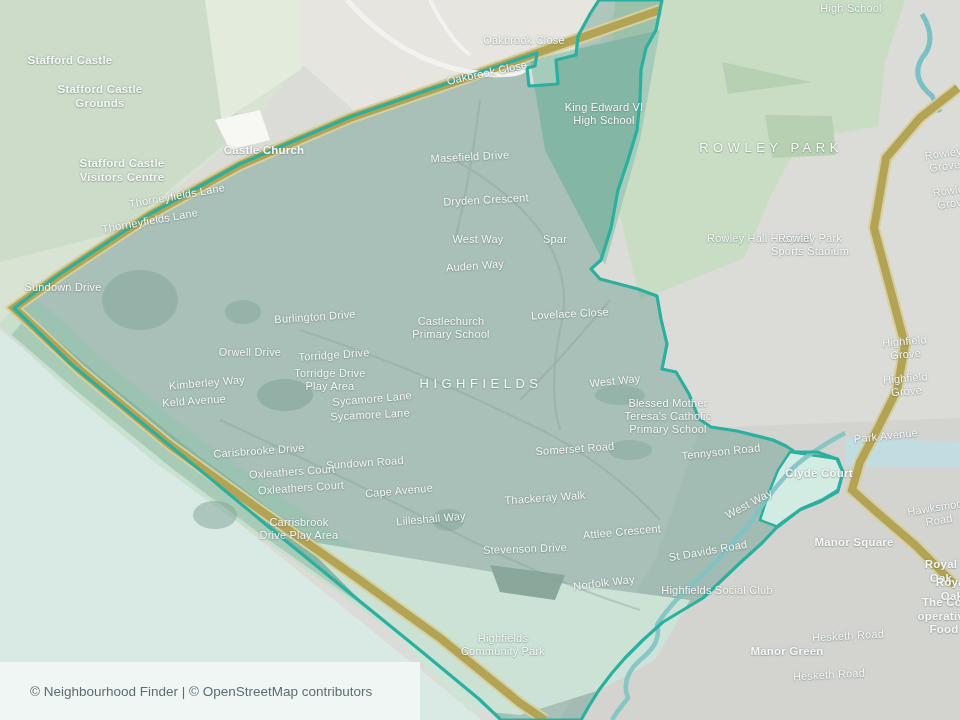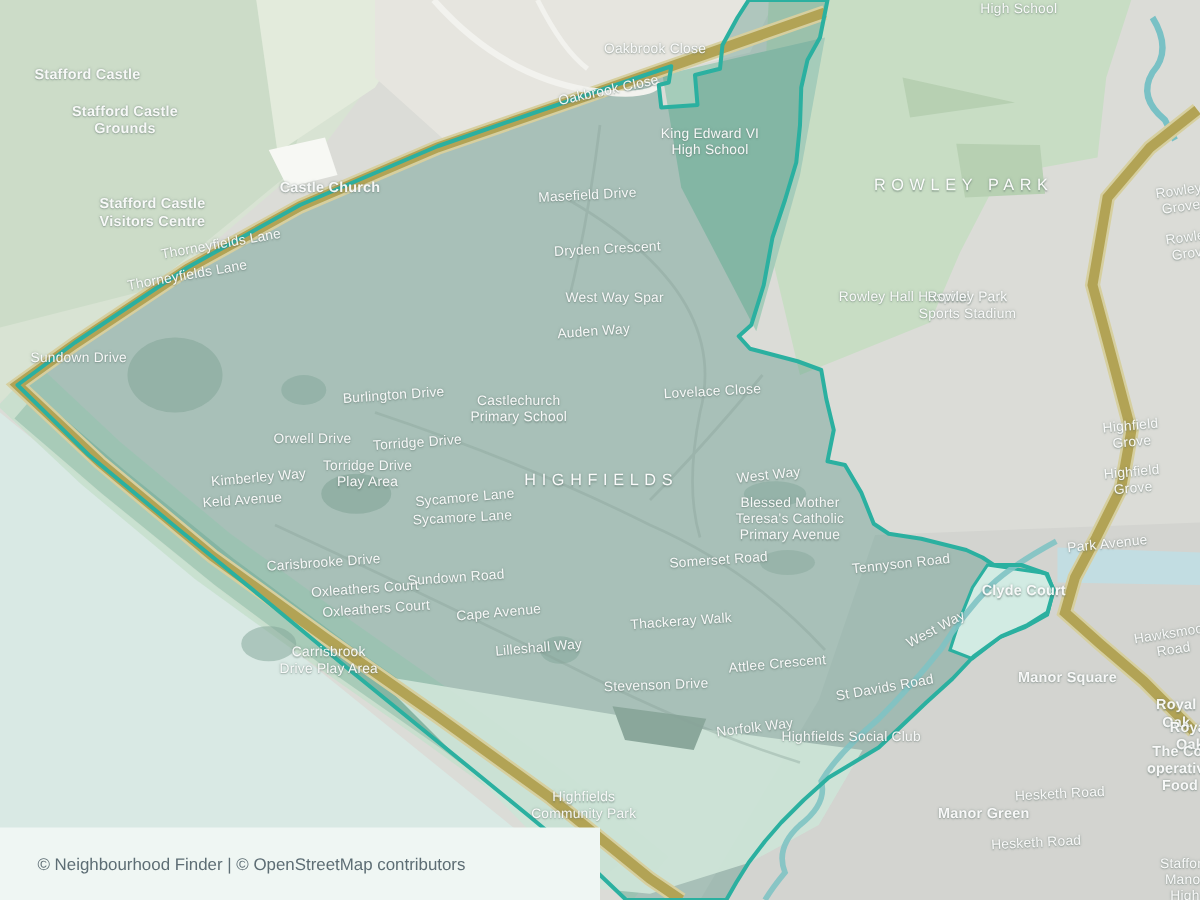--- a/index.html
+++ b/index.html
@@ -4,23 +4,23 @@
 <style>
   html,body{margin:0;padding:0;background:#dbdcd7;}
   #viewport{position:relative;width:960px;height:720px;overflow:hidden;
     font-family:"Liberation Sans",sans-serif;}
   #map-svg{position:absolute;left:0;top:0;}
   .labels{position:absolute;left:0;top:0;width:100%;height:100%;}
   .lbl{position:absolute;color:rgba(255,255,255,.93);font-size:11px;line-height:1.18;
     text-shadow:0 0 2px rgba(96,116,110,.6),0 1px 1px rgba(96,116,110,.35);
     white-space:pre-line;text-align:center;letter-spacing:.2px;pointer-events:none;}
   .lbl.place{font-size:11.5px;font-weight:bold;}
-  .lbl.poi{font-size:11px;}
+  .lbl.poi{font-size:11px;margin-left:36px;}
   .lbl.area{font-size:13px;letter-spacing:4.5px;color:rgba(255,255,255,.96);}
-  .attribution{position:absolute;left:0;bottom:0;width:480px;height:58px;
+  .attribution{position:absolute;left:0;bottom:0;width:420px;height:58px;
     background:#eff6f3;display:flex;align-items:center;box-sizing:border-box;
     padding-left:30px;color:#5d6d74;font-size:13.5px;}
 </style>
 </head>
 <body>
 
 <div id="viewport">
 
   <svg id="map-svg" width="960" height="720" viewBox="0 0 960 720">
 
@@ -137,21 +137,21 @@
       <div class="lbl road" style="left: 905px; top: 348px; transform: translate(-50%, -50%) rotate(-5deg);">Highfield Grove</div>
       <div class="lbl road" style="left: 906px; top: 385px; transform: translate(-50%, -50%) rotate(-5deg);">Highfield Grove</div>
       <div class="lbl road" style="left: 207px; top: 383px; transform: translate(-50%, -50%) rotate(-5deg);">Kimberley Way</div>
       <div class="lbl road" style="left: 194px; top: 401px; transform: translate(-50%, -50%) rotate(-4deg);">Keld Avenue</div>
       <div class="lbl area" style="left: 481px; top: 384px; transform: translate(-50%, -50%) rotate(0deg);">HIGHFIELDS</div>
       <div class="lbl road" style="left: 615px; top: 381px; transform: translate(-50%, -50%) rotate(-6deg);">West Way</div>
       <div class="lbl road" style="left: 372px; top: 399px; transform: translate(-50%, -50%) rotate(-5deg);">Sycamore Lane</div>
       <div class="lbl road" style="left: 370px; top: 415px; transform: translate(-50%, -50%) rotate(-3deg);">Sycamore Lane</div>
       <div class="lbl poi" style="left: 632px; top: 416px; transform: translate(-50%, -50%) rotate(0deg);">Blessed Mother
 Teresa's Catholic
-Primary Avenue</div>
+Primary School</div>
       <div class="lbl road" style="left: 886px; top: 436px; transform: translate(-50%, -50%) rotate(-6deg);">Park Avenue</div>
       <div class="lbl road" style="left: 575px; top: 449px; transform: translate(-50%, -50%) rotate(-4deg);">Somerset Road</div>
       <div class="lbl road" style="left: 721px; top: 452px; transform: translate(-50%, -50%) rotate(-6deg);">Tennyson Road</div>
       <div class="lbl road" style="left: 259px; top: 451px; transform: translate(-50%, -50%) rotate(-4deg);">Carisbrooke Drive</div>
       <div class="lbl road" style="left: 365px; top: 463px; transform: translate(-50%, -50%) rotate(-4deg);">Sundown Road</div>
       <div class="lbl road" style="left: 292px; top: 472px; transform: translate(-50%, -50%) rotate(-4deg);">Oxleathers Court</div>
       <div class="lbl road" style="left: 301px; top: 488px; transform: translate(-50%, -50%) rotate(-4deg);">Oxleathers Court</div>
       <div class="lbl place" style="left: 819px; top: 474px; transform: translate(-50%, -50%) rotate(0deg);">Clyde Court</div>
       <div class="lbl road" style="left: 399px; top: 491px; transform: translate(-50%, -50%) rotate(-5deg);">Cape Avenue</div>
       <div class="lbl road" style="left: 545px; top: 498px; transform: translate(-50%, -50%) rotate(-4deg);">Thackeray Walk</div>

